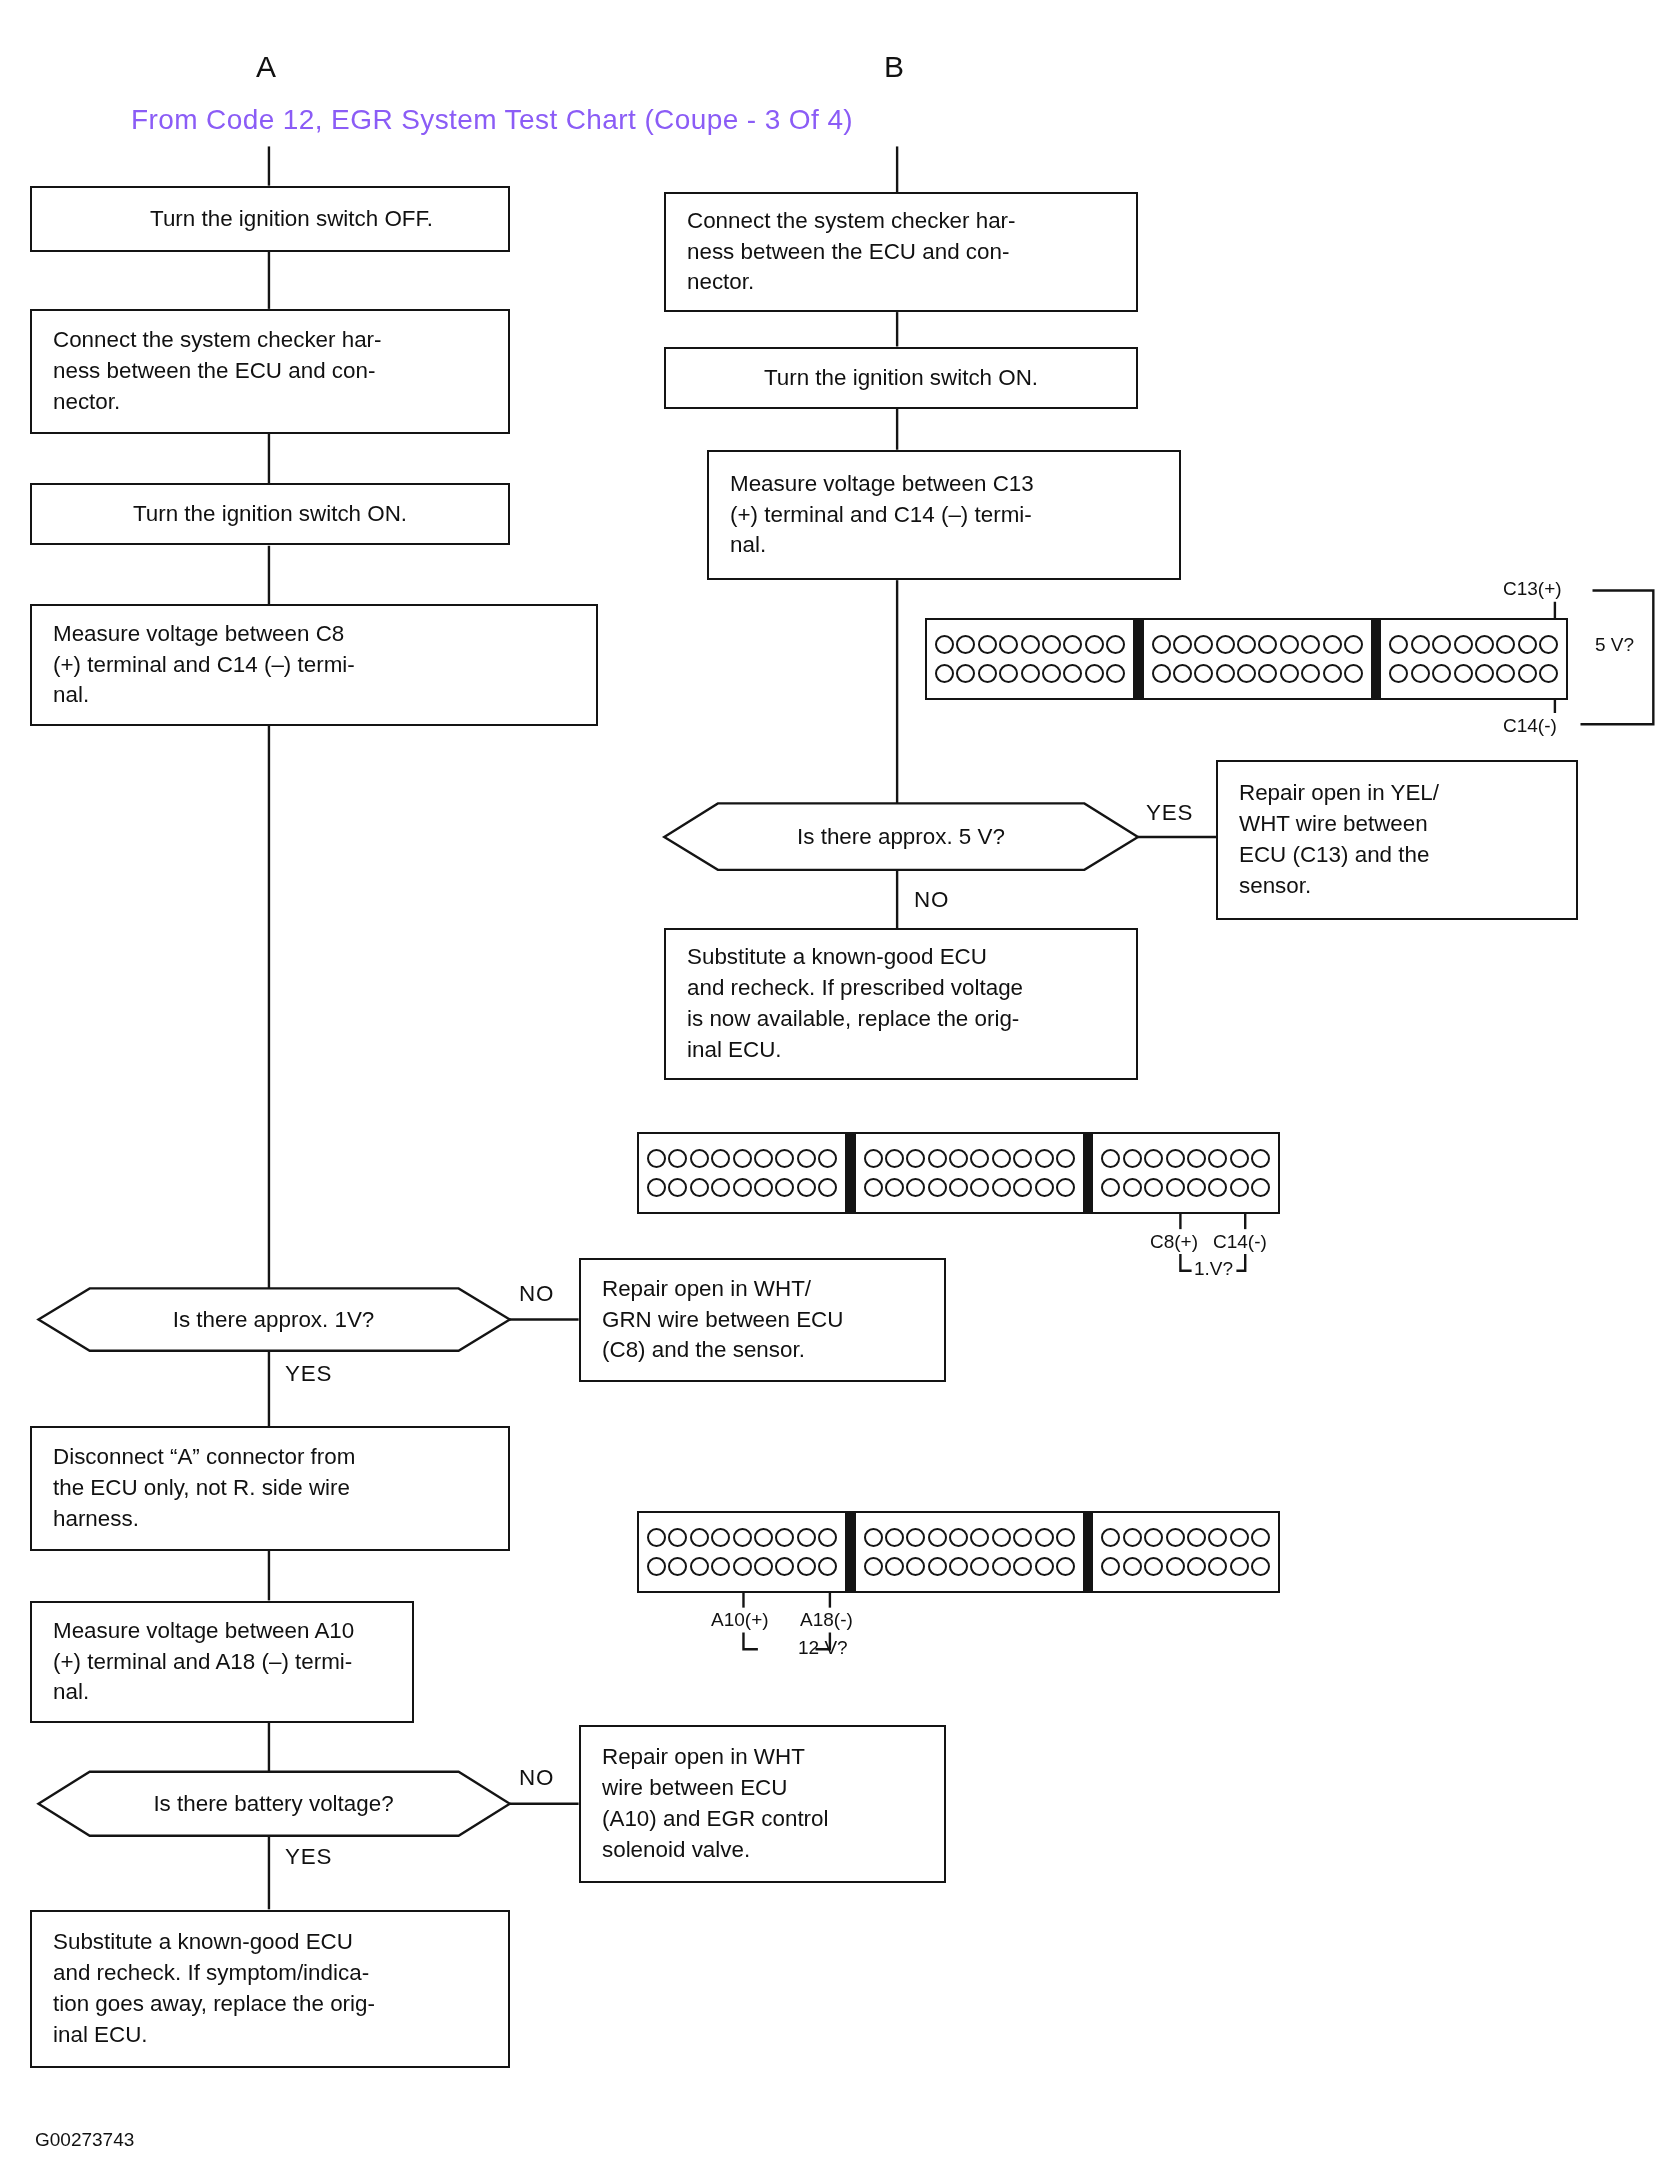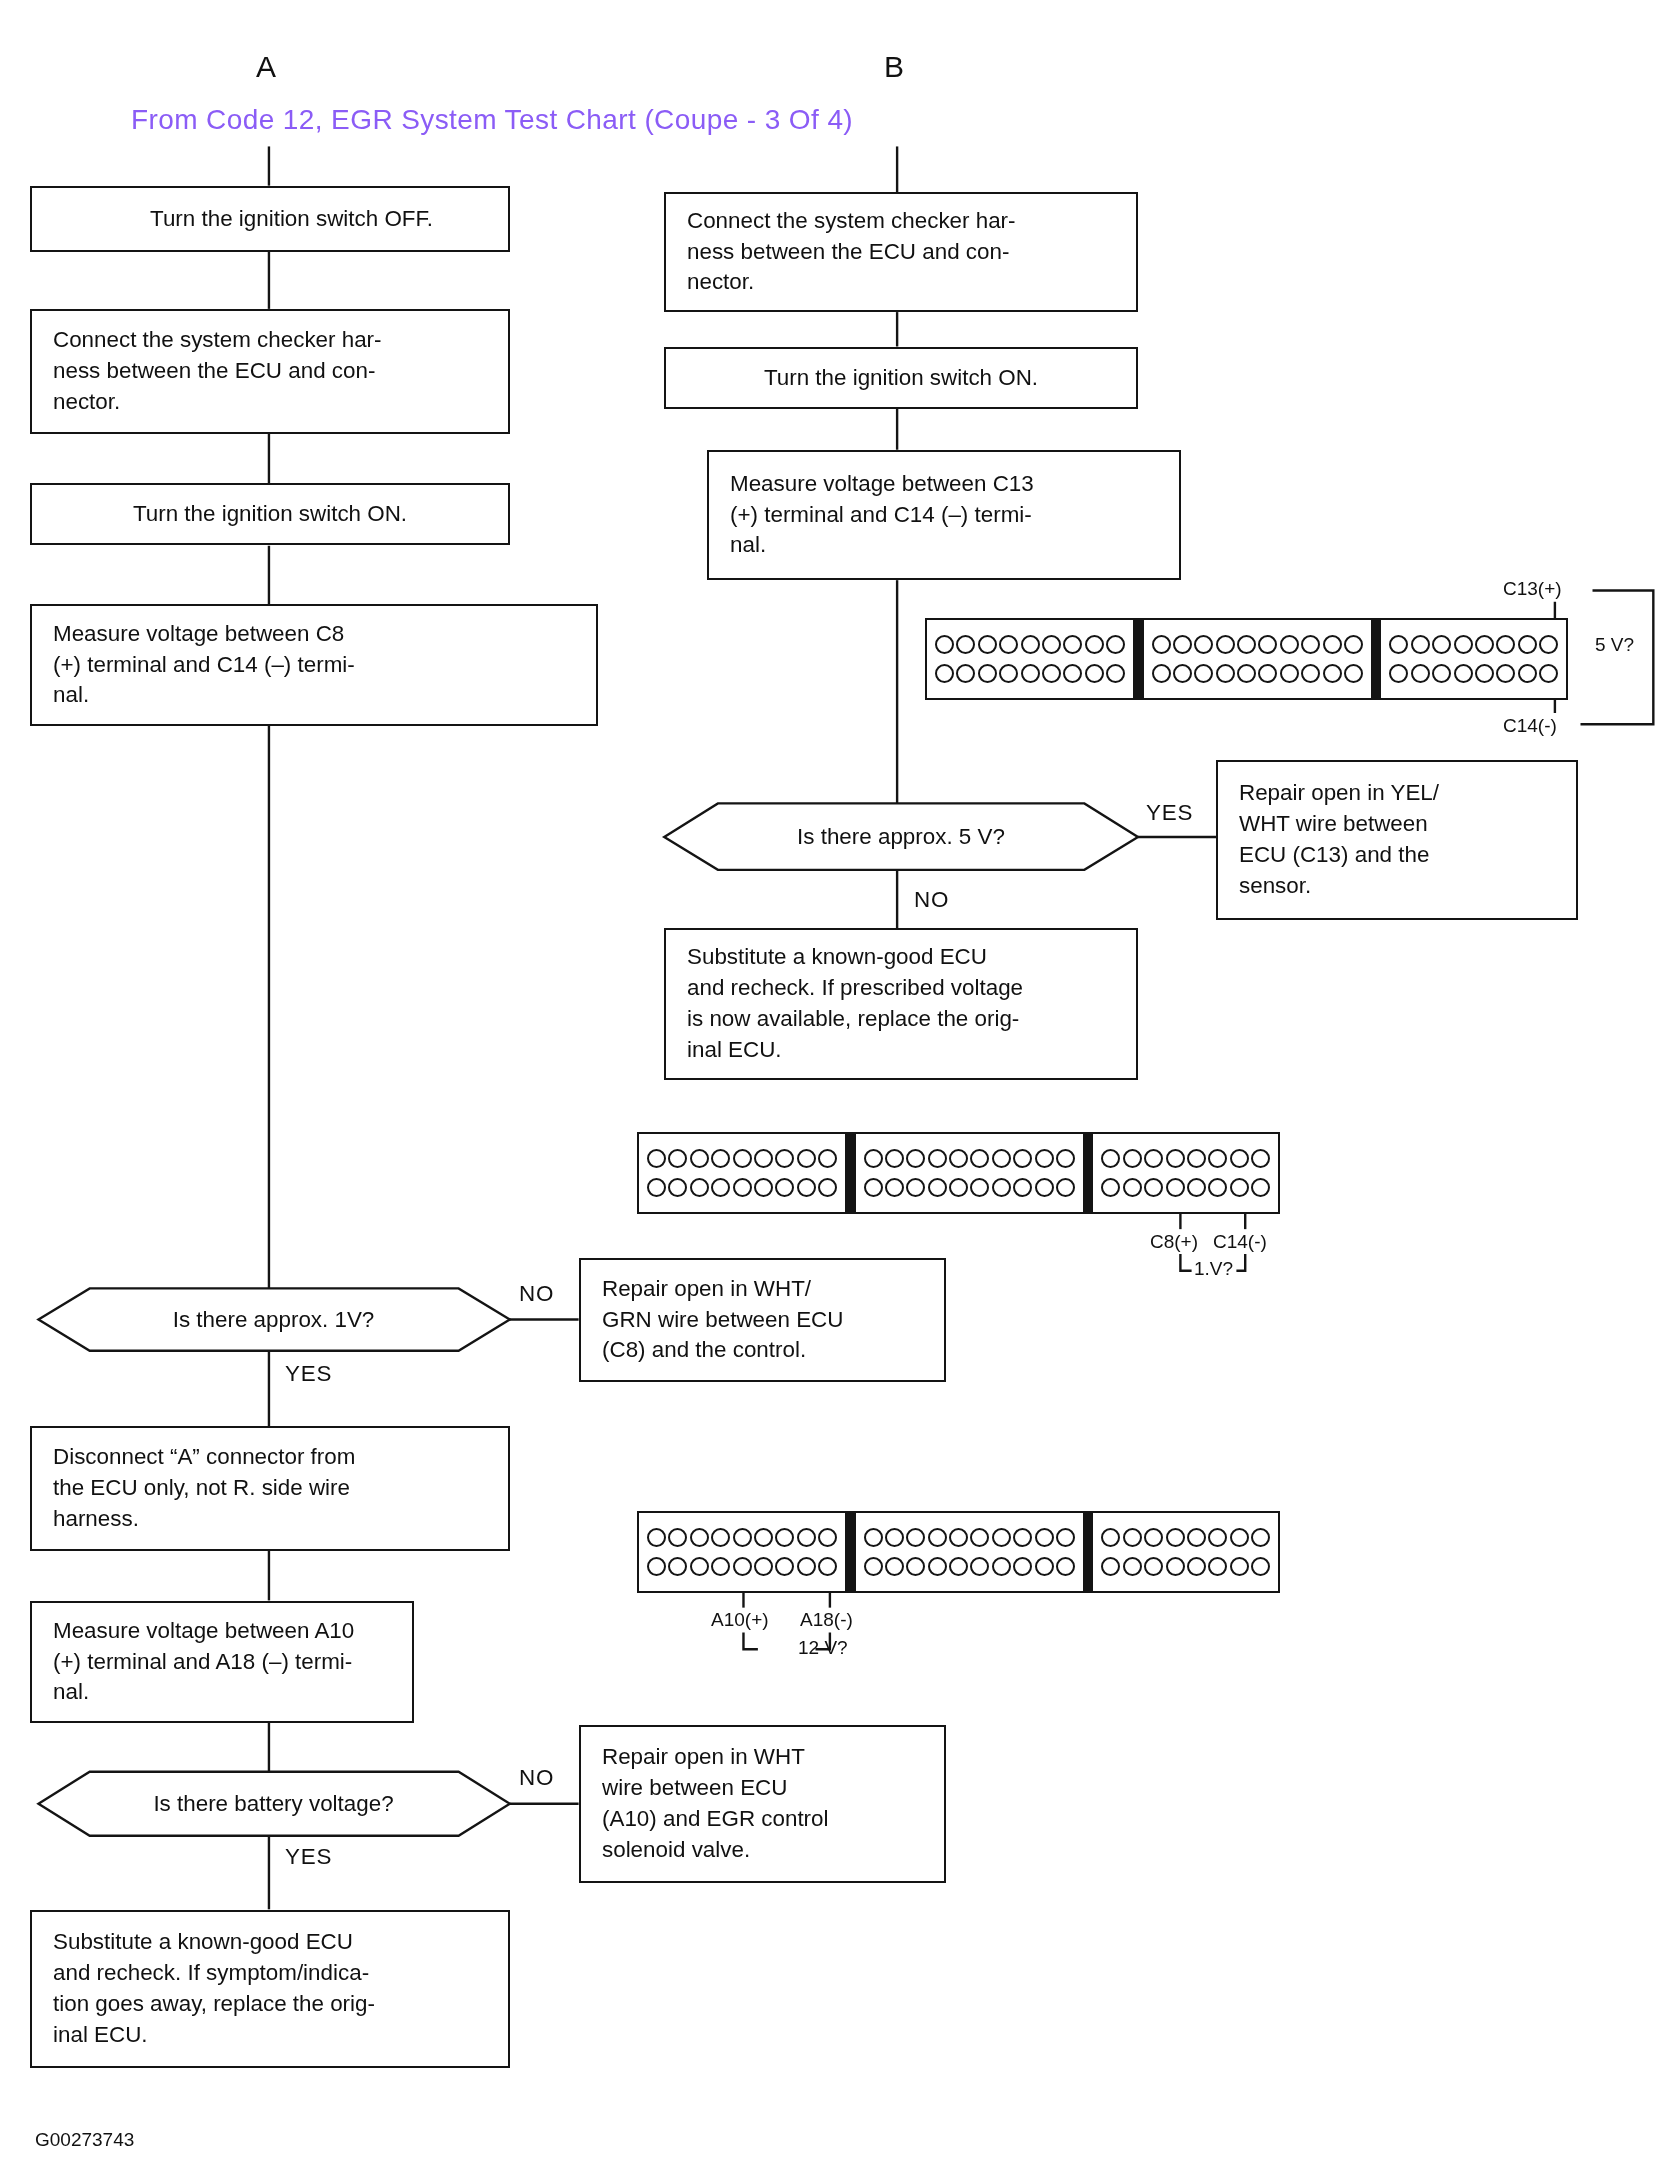--- a/index.html
+++ b/index.html
@@ -106,21 +106,21 @@
     <div class="box-text">Measure voltage between C8
 (+) terminal and C14 (–) termi-
 nal.</div>
   </div>
 
   <div class="decision-text" style="left:38px;top:1307px;width:471px;">Is there approx. 1V?</div>
   <div class="flow-label" style="left:519px;top:1281px;">NO</div>
   <div class="box" style="left:579px;top:1258px;width:367px;height:124px;">
     <div class="box-text">Repair open in WHT/
 GRN wire between ECU
-(C8) and the control.</div>
+(C8) and the sensor.</div>
   </div>
   <div class="flow-label" style="left:285px;top:1361px;">YES</div>
 
   <div class="box" style="left:30px;top:1426px;width:480px;height:125px;">
     <div class="box-text">Disconnect “A” connector from
 the ECU only, not R. side wire
 harness.</div>
   </div>
   <div class="box" style="left:30px;top:1601px;width:384px;height:122px;">
     <div class="box-text">Measure voltage between A10

